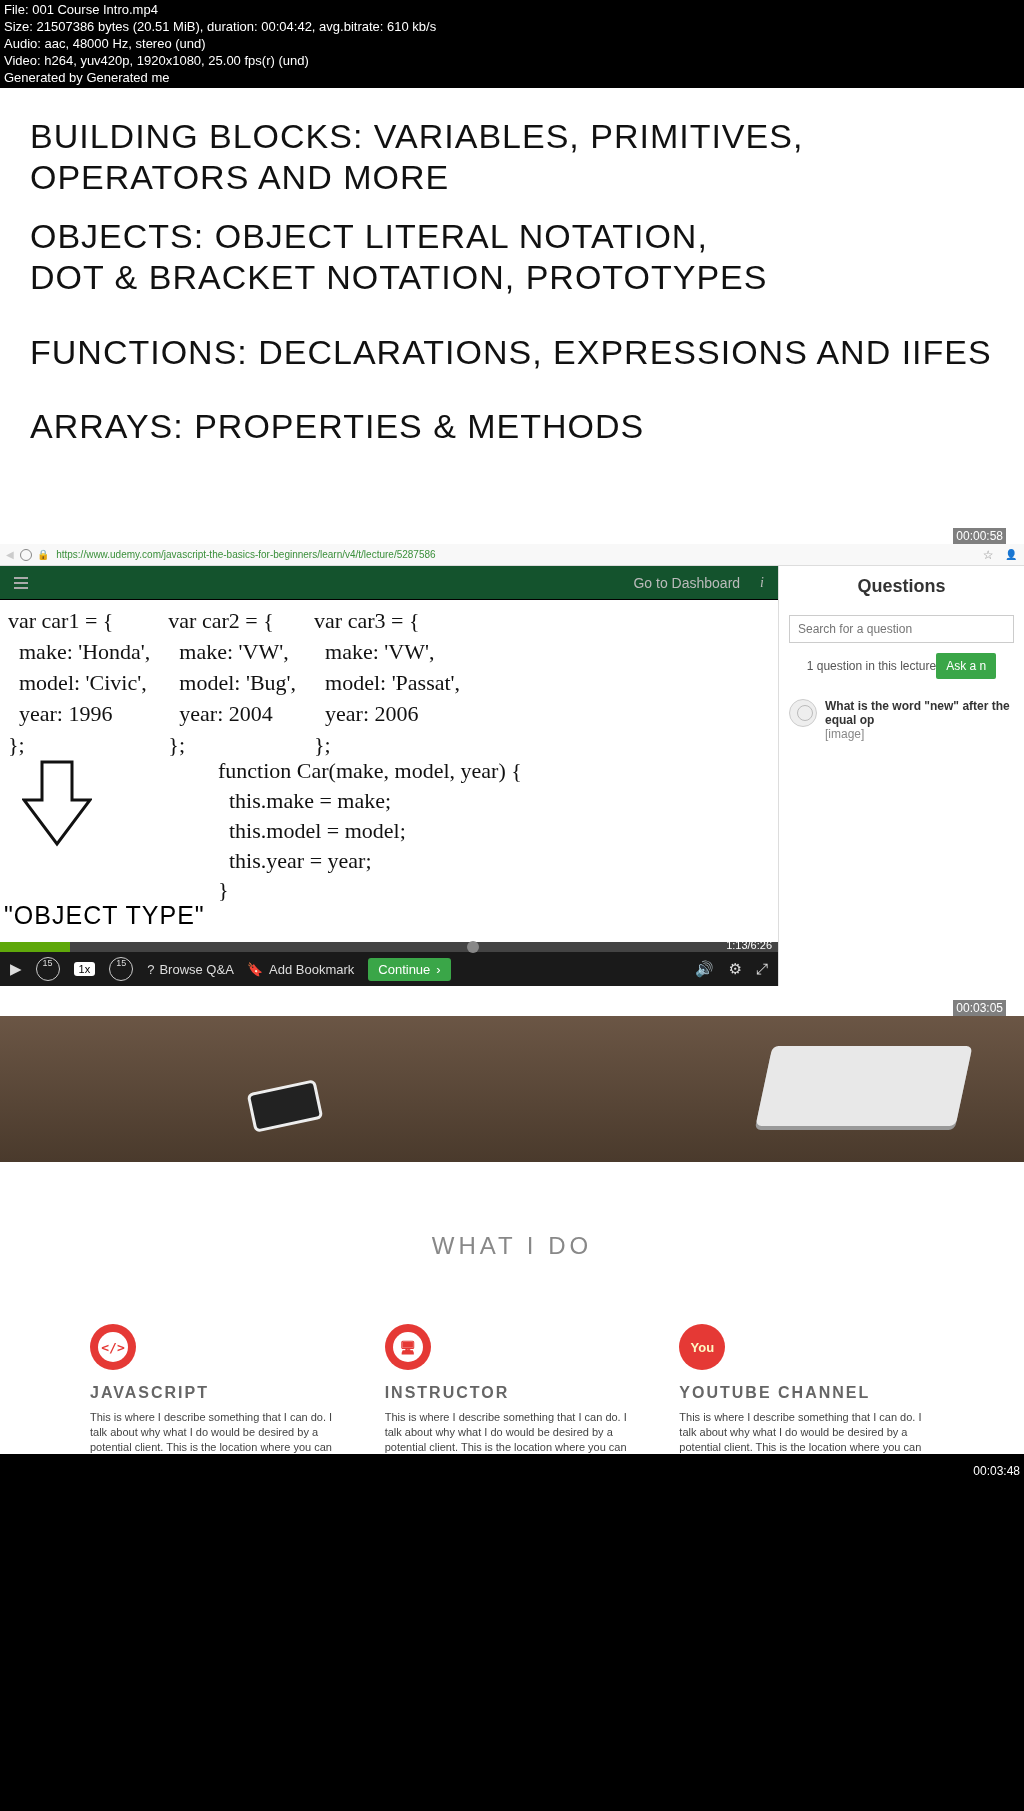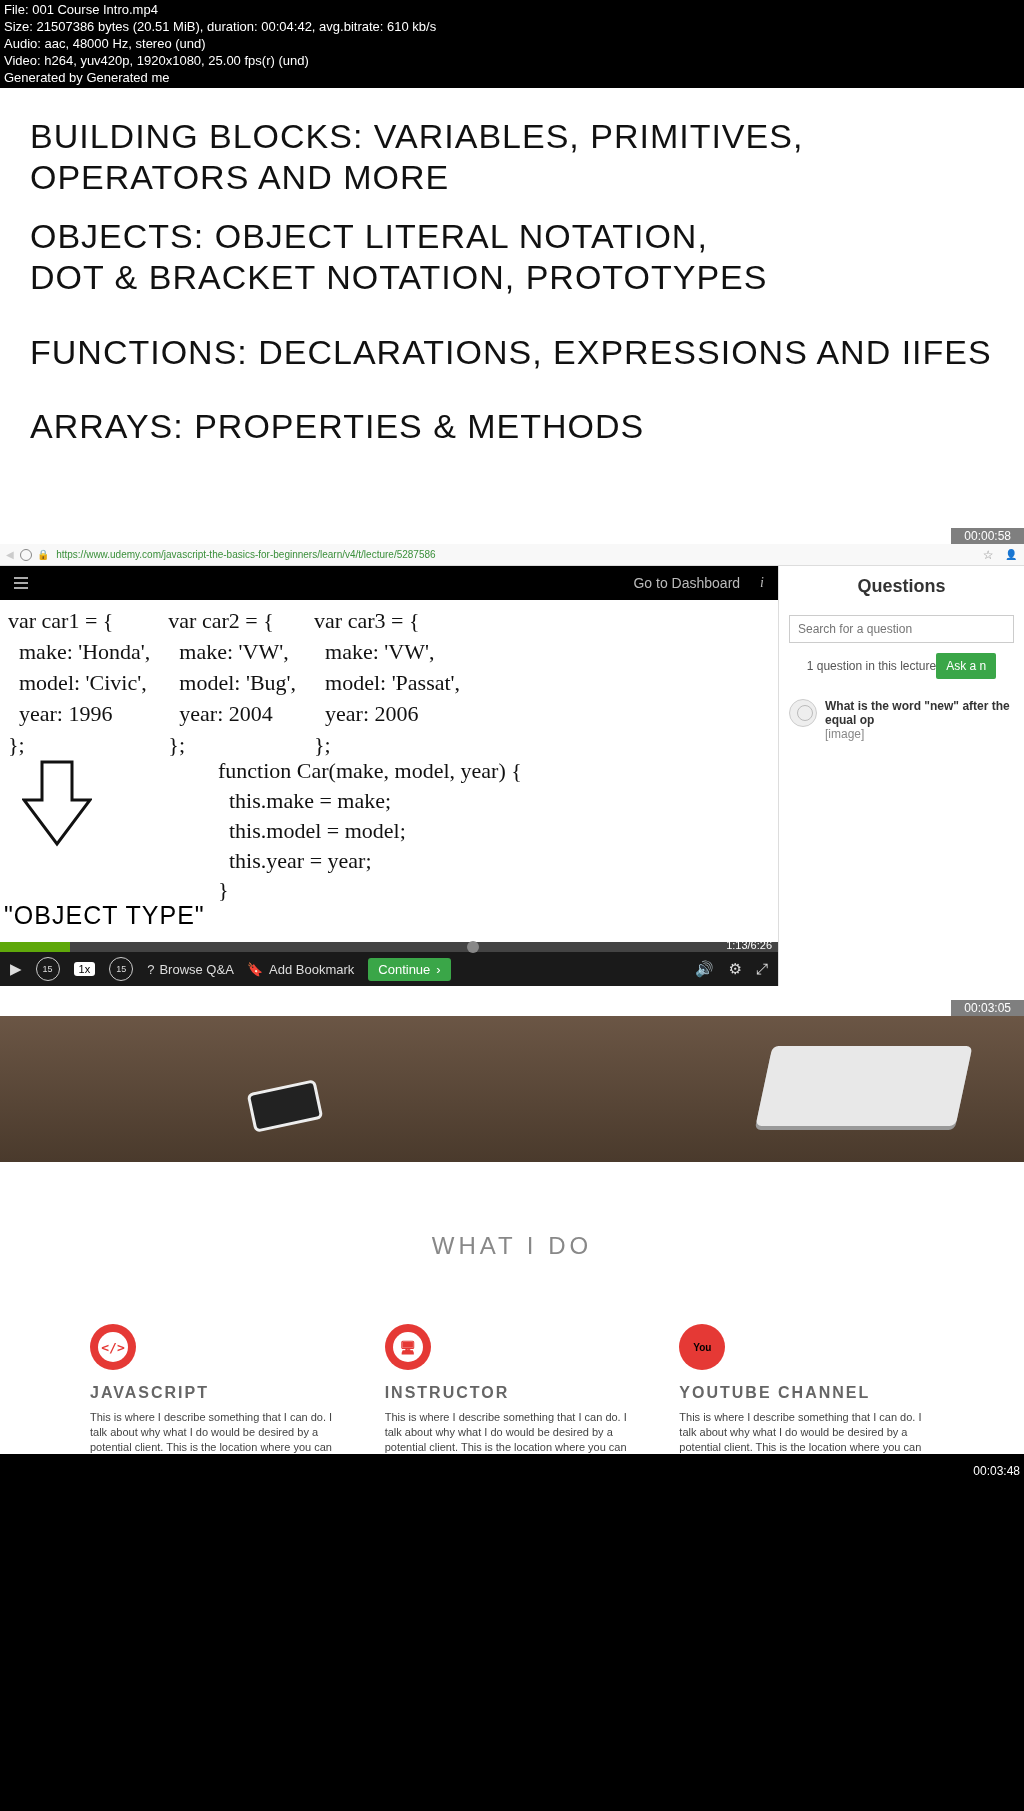--- a/index.html
+++ b/index.html
@@ -1,47 +1,47 @@
 <!DOCTYPE html>
 <html><head>
 <meta charset="utf-8">
 <style>
   * { margin: 0; padding: 0; box-sizing: border-box; }
   body { background: #000; font-family: Arial, Helvetica, sans-serif; width: 1024px; }
   .meta-header { background: #000; color: #fff; font-size: 13px; padding: 2px 4px; line-height: 1.3; }
   .slide1 { background: #fff; height: 456px; padding: 28px 30px; }
   .slide1 .line { font-family: Impact, 'Arial Black', sans-serif; font-size: 34px; letter-spacing: 1px; color: #111; margin-bottom: 18px; line-height: 1.2; }
-  .ts { position: absolute; right: 0; bottom: 0; color: #fff; font-size: 12px; background: rgba(0,0,0,.5); padding: 1px 13px; }
+  .ts { position: absolute; right: 18px; bottom: 0; color: #fff; font-size: 12px; background: rgba(0,0,0,.5); padding: 1px 3px; }
   .thumbwrap { position: relative; background:#000; }
 
   
   .slide2 { background: #fff; position: relative; height: 472px; }
   .urlbar { height: 22px; background: #f8f8f8; border-bottom: 1px solid #ddd; display: flex; align-items: center; font-size: 10px; color: #555; gap:6px; padding: 0 6px;}
   .urlbar .reload{width:12px;height:12px;border:1.5px solid #888;border-radius:50%;position:relative}
   .urlbar .lock{color:#2a9e44;font-size:10px}
   .urlbar .star{margin-left:auto;font-size:12px;color:#888}
   .player-row { display: flex; height: 420px; }
-  .player { flex: 1; background: #000000; position: relative; display:flex;flex-direction:column; }
+  .player { flex: 1; background: #14532d; position: relative; display:flex;flex-direction:column; }
   .player-top { height: 34px; display:flex;align-items:center;justify-content:space-between;padding:0 14px;color:#bbb;font-size:14px; border-bottom:1px solid #000;}
   .hamb{display:flex;flex-direction:column;gap:3px}
   .hamb span{width:14px;height:2px;background:#aaa;display:block}
   .player-top .right{display:flex;align-items:center;gap:20px}
   .video-body { flex: 1; background: #fff; padding: 6px 8px; position: relative; overflow:hidden;}
   .code-cols { display: flex; gap: 18px; font-family: Georgia, serif; font-size: 22px; line-height:1.4; color:#111;}
   .code-cols pre { font-family: Georgia, serif; white-space: pre; }
   .func-block { font-family: Georgia, serif; font-size: 22px; line-height:1.35; margin-left: 210px; margin-top:-4px; color:#111;}
   .obj-type { position:absolute; left:4px; bottom:12px; font-family: Impact,'Arial Black',sans-serif; font-size:25px; letter-spacing:1px;}
   .big-arrow { position:absolute; left:22px; top:160px; }
   .progress { height: 10px; background:#444; position:relative;}
   .progress .fill{height:100%;background:#5fa80a;width:9%}
   .progress .knob{position:absolute;left:60%;top:-1px;width:12px;height:12px;background:#888;border-radius:6px}
   .progress .time{position:absolute;right:6px;top:-3px;color:#fff;font-size:11px}
   .controls { height: 34px; background:#1a1a1a; display:flex;align-items:center;gap:14px;padding:0 10px;color:#ddd;font-size:13px;}
   .ctrl-btn{display:flex;align-items:center;gap:5px;cursor:pointer}
-  .circle-btn{width:24px;height:24px;border-radius:50%;border:1.5px solid #ccc;display:flex;align-items:center;justify-content:center;font-size:9px}
+  .circle-btn{width:24px;height:24px;border-radius:50%;border:1.5px solid #ccc;display:flex;justify-content:center;font-size:9px}
   .speed{background:#fff;color:#000;border-radius:3px;padding:1px 5px;font-size:11px}
   .continue{background:#3aa648;padding:4px 10px;border-radius:3px;color:#fff;display:flex;align-items:center;gap:6px}
   .icn{font-size:15px}
   .panel { width: 246px; background:#fff; border-left:1px solid #ddd; padding: 10px 10px; font-size: 13px; color:#333;}
   .panel h3{text-align:center;font-size:18px;font-weight:600;margin-bottom:18px;color:#333}
   .search-q{width:100%;border:1px solid #ccc;padding:6px 8px;font-size:12px;color:#888;margin-bottom:10px}
   .qrow{display:flex;align-items:center;justify-content:center;margin-bottom:20px}
   .ask{background:#3aa648;color:#fff;padding:6px 10px;font-size:12px;border-radius:2px}
   .qitem{display:flex;gap:8px;font-size:12px}
   .avatar{width:28px;height:28px;border-radius:50%;background:#eee;border:1px solid #ccc;flex:none;position:relative}
@@ -53,21 +53,21 @@
   .desk-hero{height:146px;background:linear-gradient(#6b5645,#4a3a2c);position:relative;overflow:hidden}
   .kbd{position:absolute;right:60px;top:30px;width:200px;height:80px;background:#e8e8e8;border-radius:6px;transform:skewX(-12deg);box-shadow:0 4px 0 #999}
   .phone{position:absolute;left:250px;top:70px;width:70px;height:40px;background:#222;border-radius:6px;transform:rotate(-12deg);border:3px solid #eee}
   .whatido{padding:70px 90px 0 90px}
   .whatido h2{text-align:center;color:#888;font-size:24px;letter-spacing:4px;font-weight:400;margin-bottom:64px}
   .wi-cols{display:flex;gap:40px}
   .wi-col{flex:1}
   .wi-icon{width:46px;height:46px;border-radius:50%;background:#e53935;display:flex;align-items:center;justify-content:center;color:#fff;font-size:18px;margin-bottom:14px;font-weight:bold}
   .wi-icon.white-inner{background:#e53935}
   .wi-icon span{background:#fff;width:30px;height:30px;border-radius:50%;display:flex;align-items:center;justify-content:center;color:#e53935;font-size:13px;font-family:monospace}
-  .wi-icon.plain span{border-radius:0;background:none;color:#000000;width:auto;height:auto;font-family:inherit;font-size:10px}
+  .wi-icon.plain span{border-radius:0;background:none;color:#fef9c3;width:auto;height:auto;font-family:inherit;font-size:13px}
   .wi-col h4{font-size:16px;letter-spacing:2px;color:#666;font-weight:700;margin-bottom:8px}
   .wi-col p{font-size:11px;color:#444;line-height:1.35}
   .bottom-black{height:28px;background:#000;position:relative}
   .bottom-black .ts2{position:absolute;right:4px;bottom:4px;color:#fff;font-size:12px}
 </style>
 </head>
 <body>
 
 <div class="meta-header">
   <div>File: 001 Course Intro.mp4</div>

